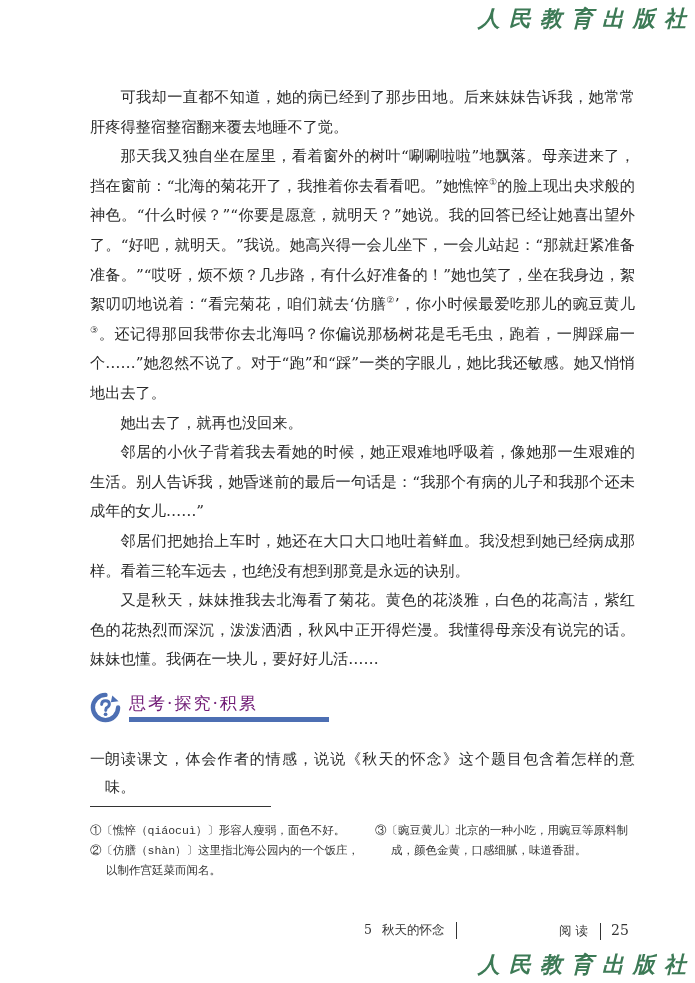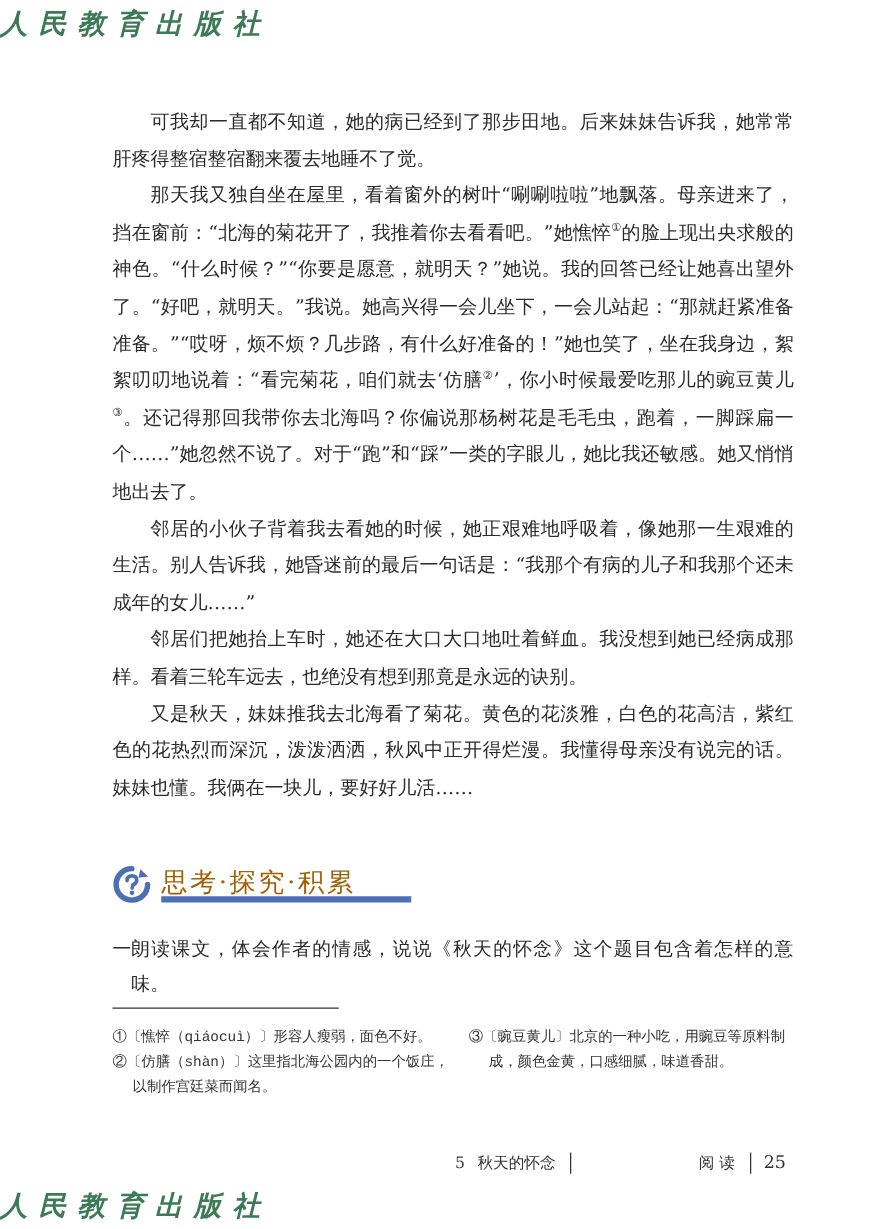--- a/index.html
+++ b/index.html
@@ -1,41 +1,41 @@
 <!DOCTYPE html>
 <html><head>
   <meta charset="utf-8">
   <style>
     html, body { margin: 0; padding: 0; }
     body {
       width: 695px; height: 983px; background: #ffffff; position: relative; overflow: hidden;
       font-family: "DejaVu Serif", "Liberation Serif", serif; color: #2b2b2b;
     }
     .watermark {
-      position: absolute; left: 0; width: 695px; text-align: left;
+      position: absolute; left: 0; width: 695px; text-align: right;
       font-family: "DejaVu Serif", serif; font-style: italic; font-size: 22px;
       letter-spacing: 9px; color: #3d7a56; font-weight: bold;
     }
     .wm-top { top: 4px; }
     .wm-bottom { top: 950px; }
     .body-text {
       position: absolute; left: 90px; top: 83px; width: 545px;
       font-size: 15.2px; line-height: 29.6px; text-align: justify;
     }
     .para { margin: 0; text-indent: 2em; }
     sup.fn { font-size: 9px; vertical-align: 6px; line-height: 0; }
     .section-head {
       position: absolute; left: 90px; top: 690px; width: 210px; height: 40px;
     }
     .qicon {
       position: absolute; left: 0; top: 2px; width: 31px; height: 31px;
     }
     .section-title {
       position: absolute; left: 39px; top: 2px;
-      font-size: 21px; color: #a16207; letter-spacing: 2px; white-space: nowrap;
+      font-size: 17px; color: #701a75; letter-spacing: 2px; white-space: nowrap;
     }
     .section-bar {
       position: absolute; left: 39px; top: 27px; width: 200px; height: 5px; background: #4d6fb3;
     }
     .question {
       position: absolute; left: 90px; top: 745px; width: 545px;
       font-size: 15px; line-height: 28px;
     }
     .q-num { position: absolute; left: 0; top: 0; width: 30px; }
     .q-text { margin-left: 15px; text-align: justify; letter-spacing: 0.3px; }
@@ -61,20 +61,21 @@
     .lesson-num { margin-right: 10px; }
   </style>
 </head>
 <body>
 
 <div class="watermark wm-top">人民教育出版社</div>
 
 <div class="body-text">
   <p class="para">可我却一直都不知道，她的病已经到了那步田地。后来妹妹告诉我，她常常肝疼得整宿整宿翻来覆去地睡不了觉。</p>
   <p class="para"><span>那天我又独自坐在屋里，看着窗外的树叶“唰唰啦啦”地飘落。母亲进来了，挡在窗前：“北海的菊花开了，我推着你去看看吧。”她憔悴</span><sup class="fn">①</sup><span>的脸上现出央求般的神色。“什么时候？”“你要是愿意，就明天？”她说。我的回答已经让她喜出望外了。“好吧，就明天。”我说。她高兴得一会儿坐下，一会儿站起：“那就赶紧准备准备。”“哎呀，烦不烦？几步路，有什么好准备的！”她也笑了，坐在我身边，絮絮叨叨地说着：“看完菊花，咱们就去‘仿膳</span><sup class="fn">②</sup><span>’，你小时候最爱吃那儿的豌豆黄儿</span><sup class="fn">③</sup><span>。还记得那回我带你去北海吗？你偏说那杨树花是毛毛虫，跑着，一脚踩扁一个……”她忽然不说了。对于“跑”和“踩”一类的字眼儿，她比我还敏感。她又悄悄地出去了。</span></p>
+  <p class="para">她出去了，就再也没回来。</p>
   <p class="para">邻居的小伙子背着我去看她的时候，她正艰难地呼吸着，像她那一生艰难的生活。别人告诉我，她昏迷前的最后一句话是：“我那个有病的儿子和我那个还未成年的女儿……”</p>
   <p class="para">邻居们把她抬上车时，她还在大口大口地吐着鲜血。我没想到她已经病成那样。看着三轮车远去，也绝没有想到那竟是永远的诀别。</p>
   <p class="para">又是秋天，妹妹推我去北海看了菊花。黄色的花淡雅，白色的花高洁，紫红色的花热烈而深沉，泼泼洒洒，秋风中正开得烂漫。我懂得母亲没有说完的话。妹妹也懂。我俩在一块儿，要好好儿活……</p>
 </div>
 
 <div class="section-head">
   <svg class="qicon" viewBox="0 0 32 32">
     <path d="M16 3 A13 13 0 1 0 29 16" fill="none" stroke="#4d6fb3" stroke-width="4.5" stroke-linecap="round"></path>
     <path d="M23 3.5 L29.5 9.5 L21.5 10.5 Z" fill="#4d6fb3"></path>
     <path d="M12 13 Q12 9 16 9 Q20 9 20 12.5 Q20 15 16.8 16.5 L16.2 19" fill="none" stroke="#4d6fb3" stroke-width="3" stroke-linecap="round"></path>

